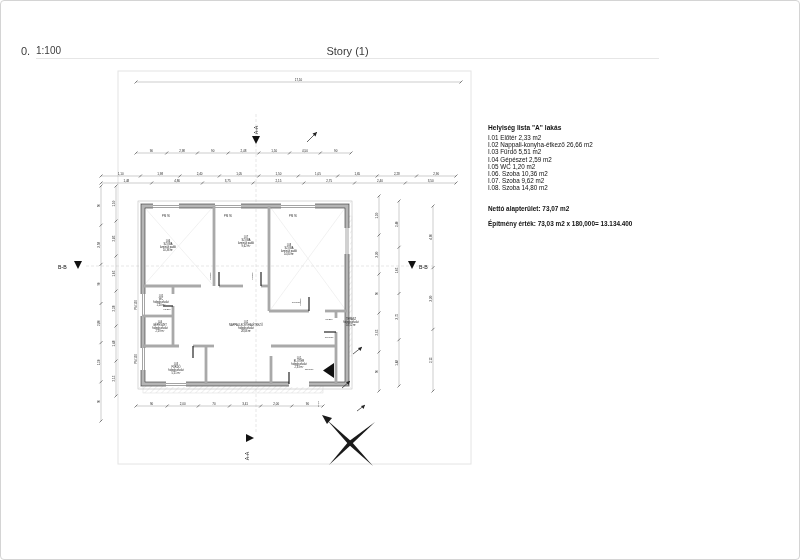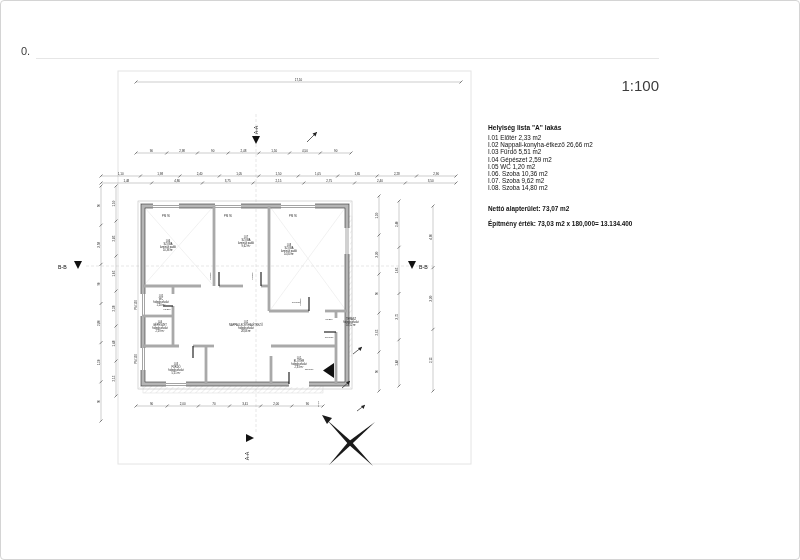--- a/index.html
+++ b/index.html
@@ -2,21 +2,21 @@
 <html><head>
 <meta charset="utf-8">
 <style>
   html,body{margin:0;padding:0;background:#fff;}
   .page{position:relative;width:798px;height:558px;background:#fff;border:1px solid #d4d4d4;
         border-radius:4px;overflow:hidden;font-family:"Liberation Sans",sans-serif;}
   
   .hdr-left{position:absolute;left:20px;top:44px;font-size:11px;color:#3c3c3c;}
   .hdr-rule{position:absolute;left:35px;top:57px;width:623px;height:1px;background:#e6e6e6;}
   .hdr-center{position:absolute;left:35px;top:44px;width:623px;text-align:center;font-size:11px;color:#3c3c3c;}
-  .hdr-right{position:absolute;left:35px;top:44px;width:623px;text-align:right;font-size:15px;color:#3c3c3c;margin-top:32px;}
+  .hdr-right{position:absolute;left:35px;top:44px;width:623px;text-align:left;font-size:10px;color:#3c3c3c;}
   
   .legend{position:absolute;left:487px;top:123px;width:230px;color:#111;}
   .legend-title{font-size:6.6px;font-weight:bold;margin-bottom:3px;}
   .room-line{font-size:6.3px;line-height:7.2px;}
   .legend-net{font-size:6.4px;font-weight:bold;margin-top:13px;}
   .legend-value{font-size:6.4px;font-weight:bold;margin-top:8px;}
   svg{position:absolute;left:40px;top:65px;}
   svg text{font-family:"Liberation Sans",sans-serif;fill:#222;}
   .t-door{font-size:2.4px;fill:#333;}
   .t-pm{font-size:2.7px;fill:#333;}
@@ -28,20 +28,21 @@
   .win{stroke:#333;stroke-width:0.45;}
   .leaf{stroke:#111;stroke-width:1.1;}
   .mini-arrow{stroke:#222;stroke-width:0.7;}
 </style>
 </head>
 <body>
 
 <div class="page">
 
   <span class="hdr-left">0.</span>
+  <div class="hdr-center">Story (1)</div>
   <div class="hdr-right">1:100</div>
   <div class="hdr-rule"></div>
 
   <svg width="440" height="405" viewBox="0 0 440 405">
     <defs>
       <pattern id="hatch" width="4" height="4" patternUnits="userSpaceOnUse" patternTransform="rotate(45)">
         <line x1="0" y1="0" x2="0" y2="4" stroke="#c9c9c9" stroke-width="0.6"></line>
       </pattern>
     </defs>
 

